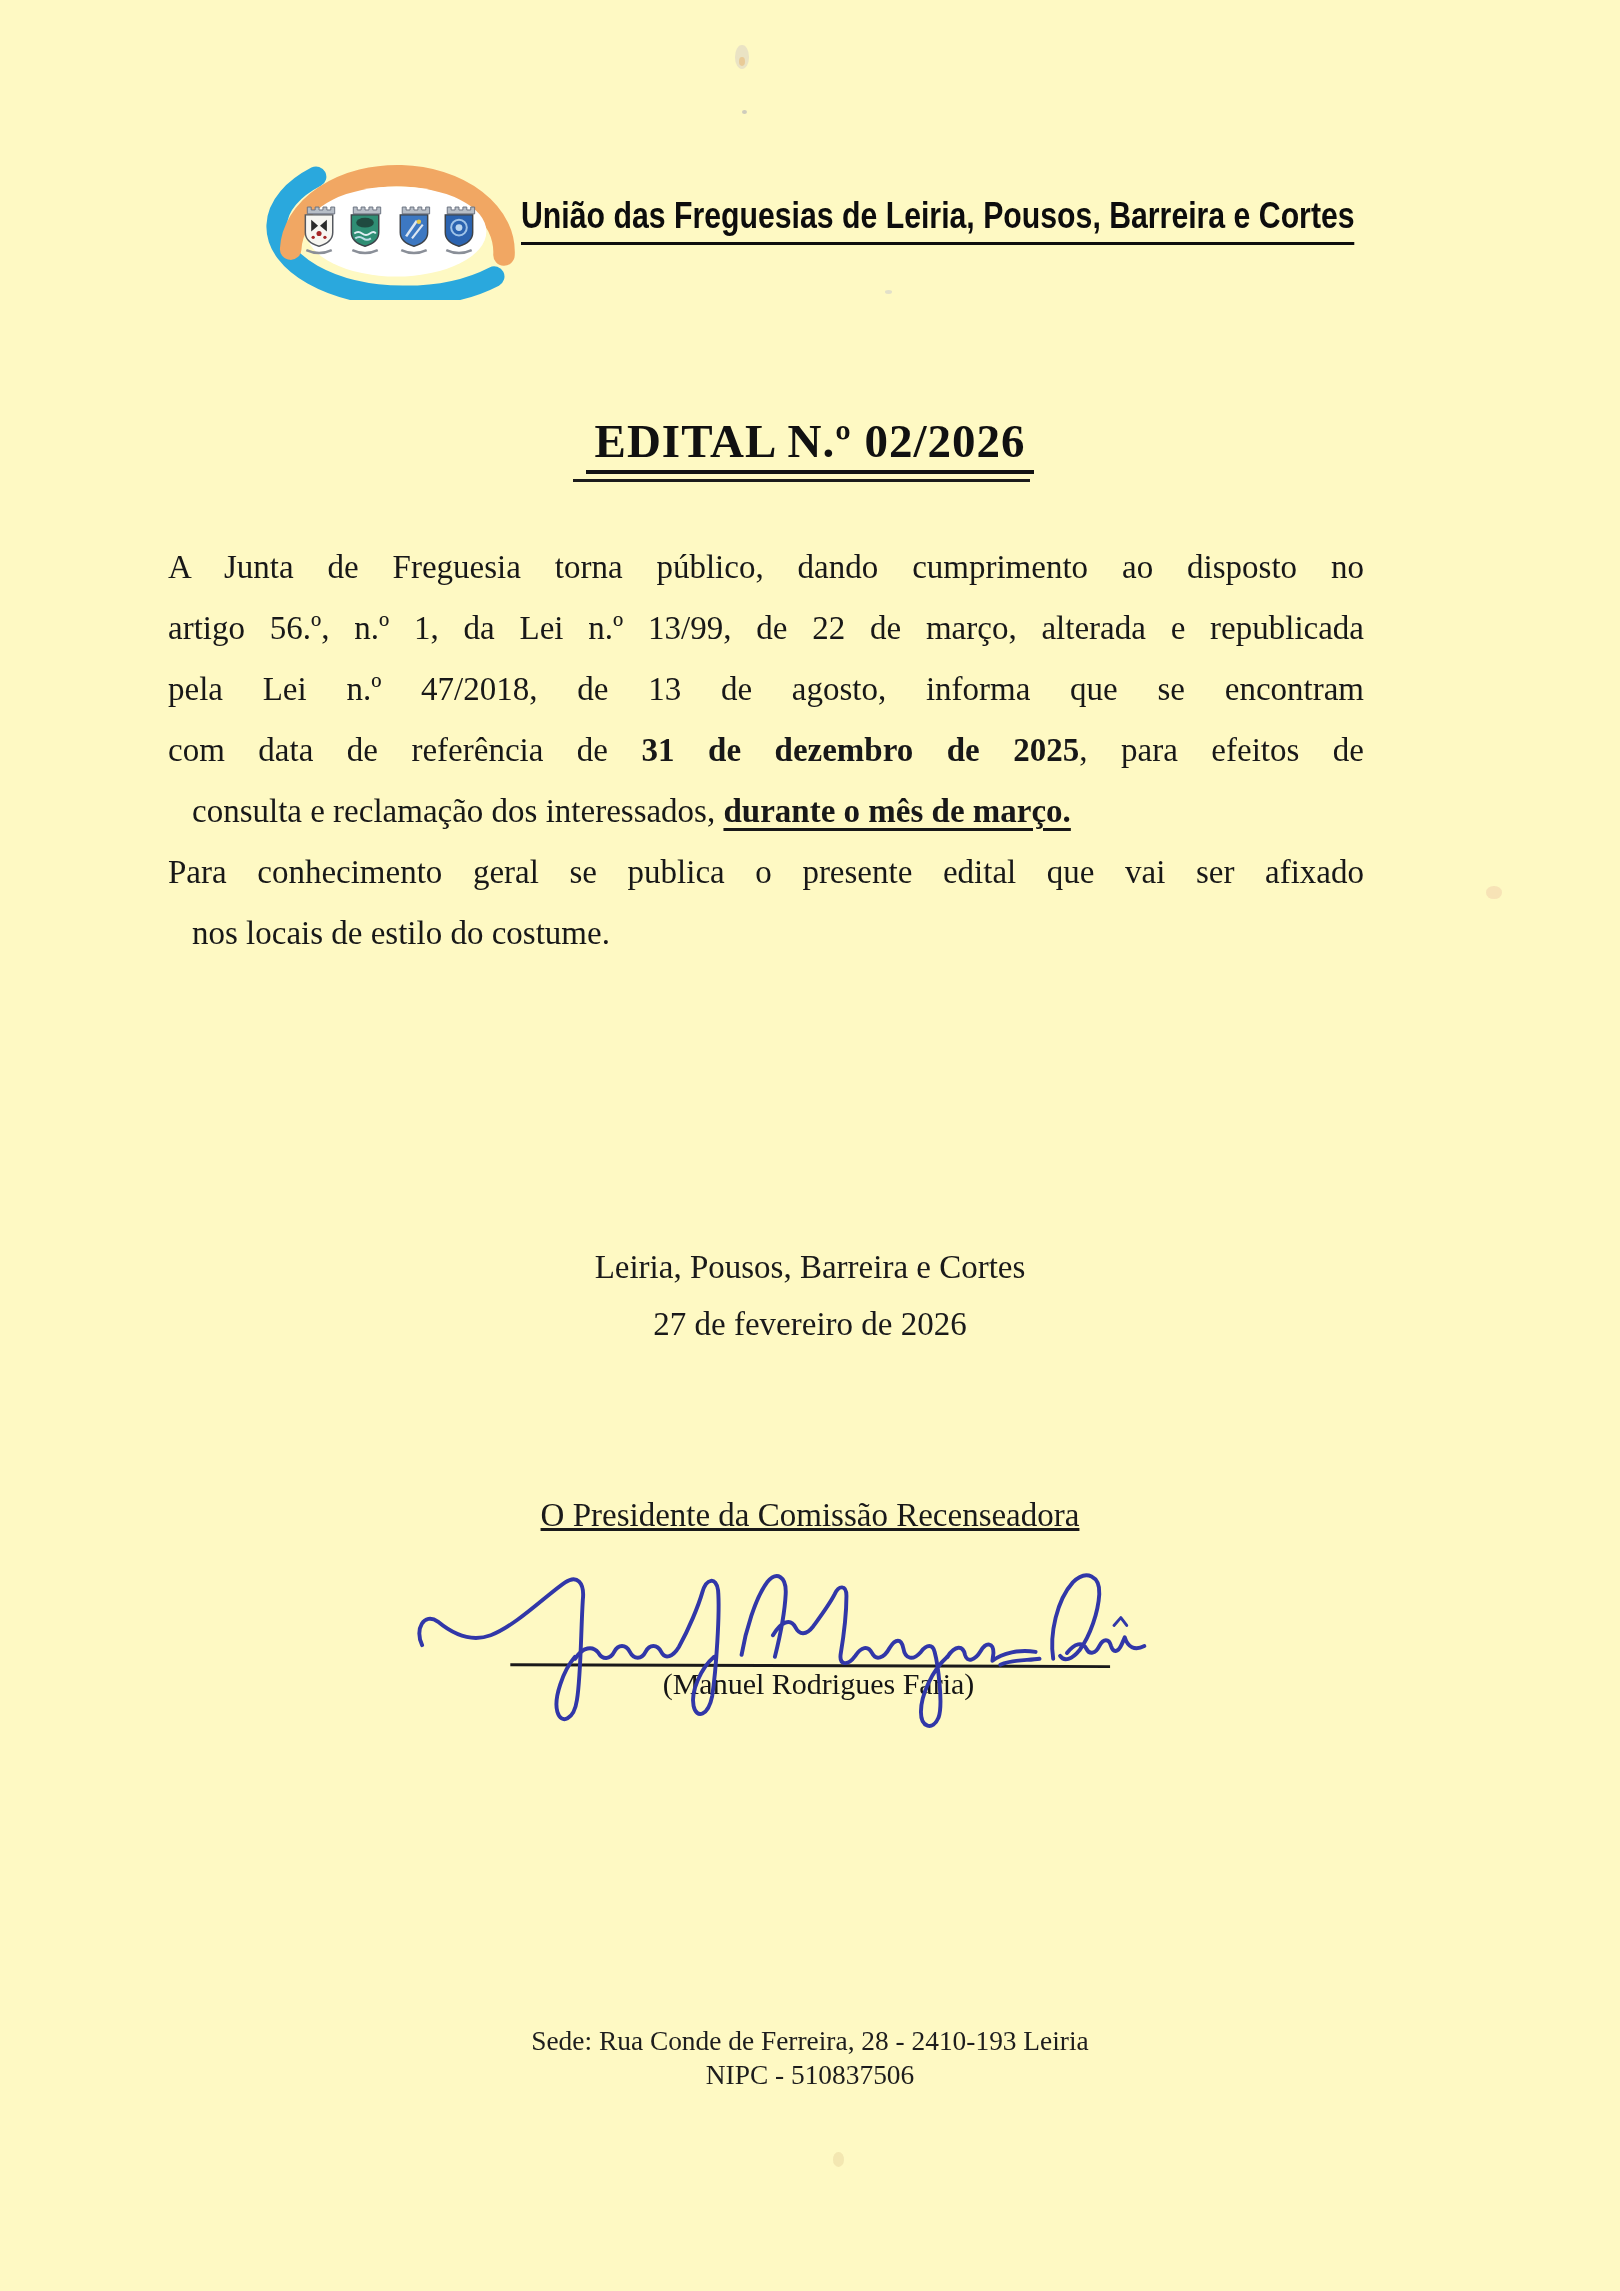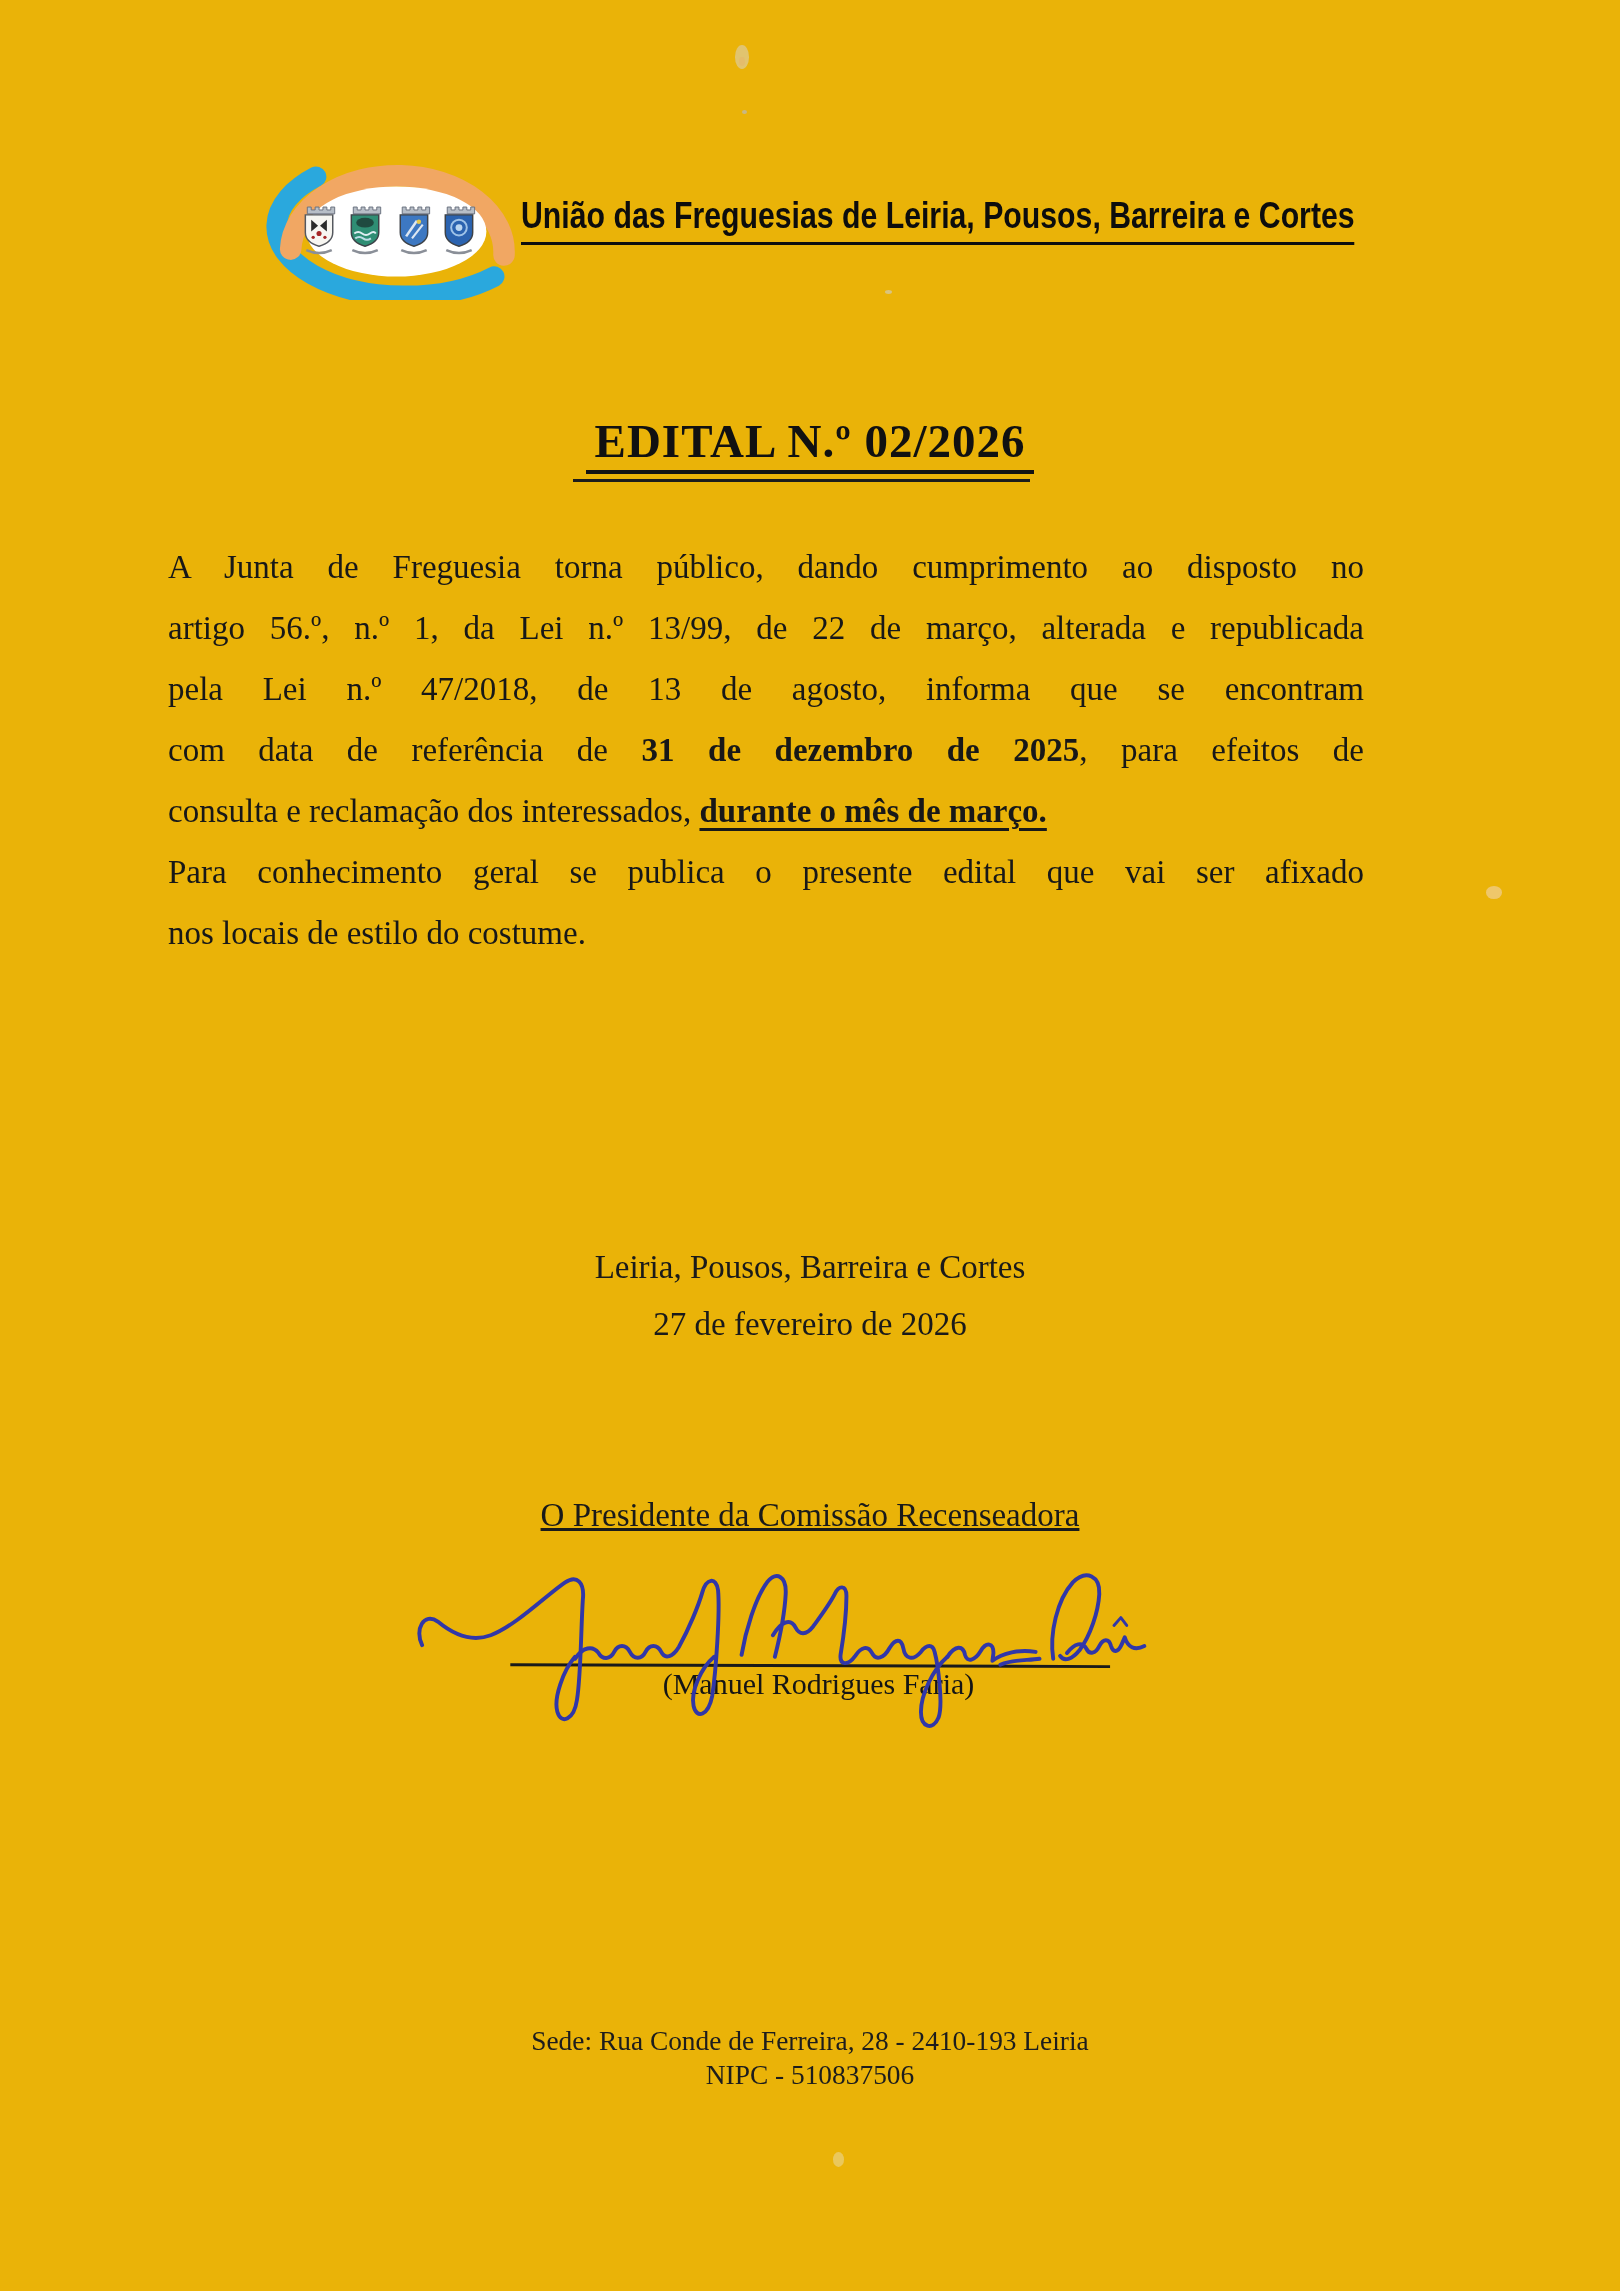--- a/index.html
+++ b/index.html
@@ -1,17 +1,17 @@
 <!DOCTYPE html>
 <html><head>
 <meta charset="utf-8">
 <style>
   html,body{margin:0;padding:0;background:#e8e8e8;}
   .page{
-    position:relative;width:1620px;height:2292px;background:#eab308;
+    position:relative;width:1620px;height:2292px;background:#fef9c3;
     font-family:"Liberation Serif","DejaVu Serif",serif;color:#1a1a1a;
     overflow:hidden;margin:0 auto;
   }
   
   .logo{position:absolute;left:261px;top:163px;width:257px;height:137px;}
   .org-name{
     position:absolute;left:521px;top:196px;
     font-family:"Liberation Sans","DejaVu Sans",sans-serif;
     font-weight:bold;font-size:36px;line-height:39px;color:#0d0d0d;
     transform:scaleX(0.84);transform-origin:left center;
@@ -22,21 +22,21 @@
   .doc-title .tt{
     position:relative;display:inline-block;font-weight:bold;font-size:47px;
     letter-spacing:1px;color:#111;
   }
   .tt::after{content:"";position:absolute;left:-2%;right:-2%;bottom:-5.9px;height:3.9px;background:#131313;}
   .tt::before{content:"";position:absolute;left:-5%;right:-1%;bottom:-13.7px;height:2.9px;background:#1c1c1c;}
   
   .body-block{position:absolute;left:168px;top:537px;width:1196px;font-size:33px;color:#181818;}
   .bline{height:61px;line-height:61px;}
   .jl{text-align:justify;text-align-last:justify;}
-  .nl{text-align:left;}
+  .nl{text-align:left;margin-left:24px;}
   .b{font-weight:bold;}
   .u{text-decoration:underline;text-decoration-thickness:2.9px;text-underline-offset:5.9px;}
   
   .place-date{position:absolute;left:0;top:1239px;width:100%;text-align:center;font-size:33px;line-height:57px;}
   .role-line{position:absolute;left:0;top:1493px;width:100%;text-align:center;font-size:33px;line-height:45px;text-decoration:underline;}
   .signature-svg{position:absolute;left:412px;top:1551px;width:765px;height:196px;}
   .signer-name{position:absolute;left:446px;top:1666px;width:745px;text-align:center;font-size:30px;line-height:35px;color:#151515;}
   
   .footer{position:absolute;left:0;top:2024px;width:100%;text-align:center;font-size:27.4px;line-height:34px;color:#1d1d1d;}
   

